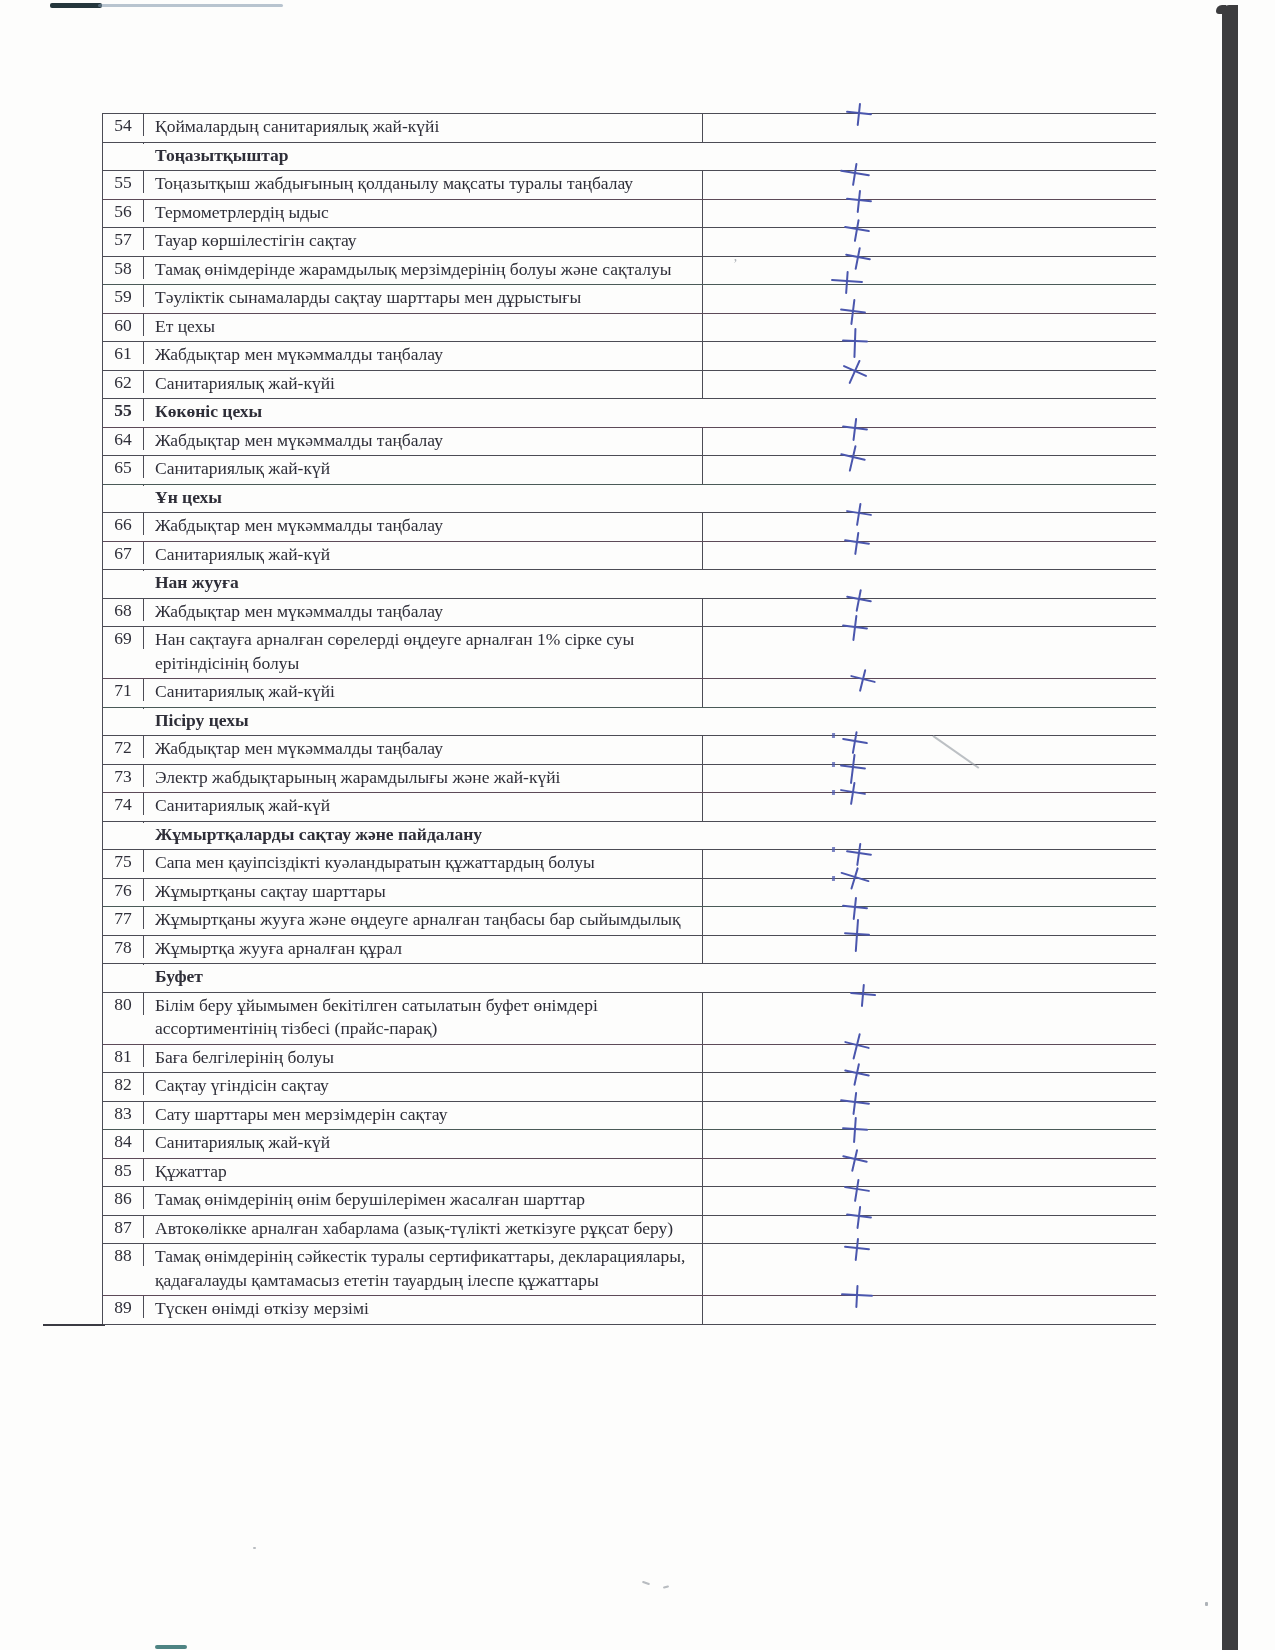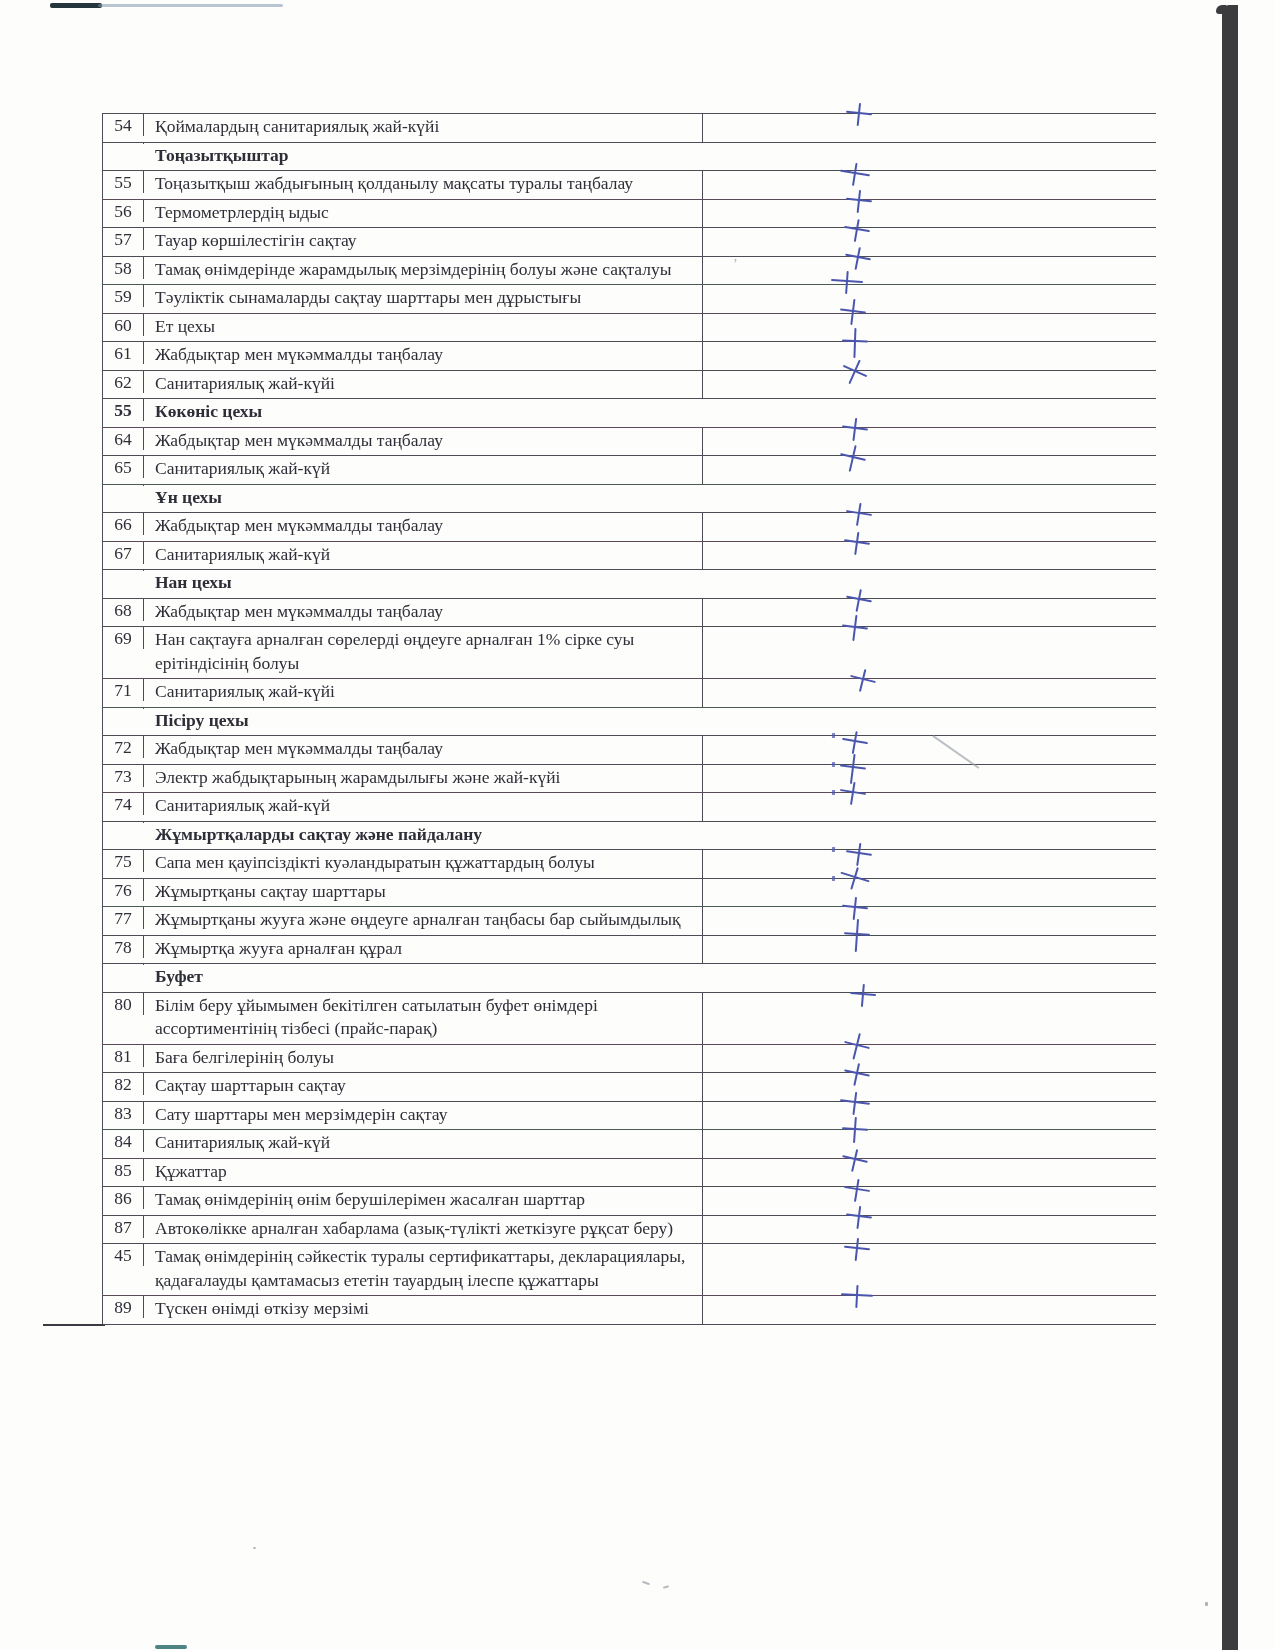--- a/index.html
+++ b/index.html
@@ -273,21 +273,21 @@
           <span class="mark" style="transform: translate(-4px, 0px) rotate(8deg);">
             <span class="h"></span>
             <span class="v"></span>
           </span>
         </div>
         <div class="cell c5"></div>
         <div class="cell c6"></div>
       </div>
       <div class="row section-row">
         <div class="cell num"></div>
-        <div class="cell merged">Нан цехы</div>
+        <div class="cell merged">Нан жууға</div>
       </div>
       <div class="row item-row">
         <div class="cell num">68</div>
         <div class="cell desc">Жабдықтар мен мүкәммалды таңбалау</div>
         <div class="cell c3"></div>
         <div class="cell c4">
           <span class="mark" style="transform: translate(-2px, 0px) rotate(11deg);">
             <span class="h"></span>
             <span class="v"></span>
           </span>
@@ -452,21 +452,21 @@
           <span class="mark" style="transform: translate(-4px, 0px) rotate(14deg);">
             <span class="h"></span>
             <span class="v" style="height: 27px; top: -12.15px;"></span>
           </span>
         </div>
         <div class="cell c5"></div>
         <div class="cell c6"></div>
       </div>
       <div class="row item-row">
         <div class="cell num">82</div>
-        <div class="cell desc">Сақтау шарттарын сақтау</div>
+        <div class="cell desc">Сақтау үгіндісін сақтау</div>
         <div class="cell c3"></div>
         <div class="cell c4">
           <span class="mark" style="transform: translate(-4px, 0px) rotate(12deg);">
             <span class="h"></span>
             <span class="v"></span>
           </span>
         </div>
         <div class="cell c5"></div>
         <div class="cell c6"></div>
       </div>
@@ -529,21 +529,21 @@
         <div class="cell c4">
           <span class="mark" style="transform: translate(-2px, 0px) rotate(7deg);">
             <span class="h"></span>
             <span class="v"></span>
           </span>
         </div>
         <div class="cell c5"></div>
         <div class="cell c6"></div>
       </div>
       <div class="row item-row">
-        <div class="cell num">45</div>
+        <div class="cell num">88</div>
         <div class="cell desc">Тамақ өнімдерінің сәйкестік туралы сертификаттары, декларациялары,  қадағалауды қамтамасыз ететін тауардың ілеспе құжаттары</div>
         <div class="cell c3"></div>
         <div class="cell c4">
           <span class="mark" style="transform: translate(-4px, 4px) rotate(6deg);">
             <span class="h"></span>
             <span class="v"></span>
           </span>
         </div>
         <div class="cell c5"></div>
         <div class="cell c6"></div>

